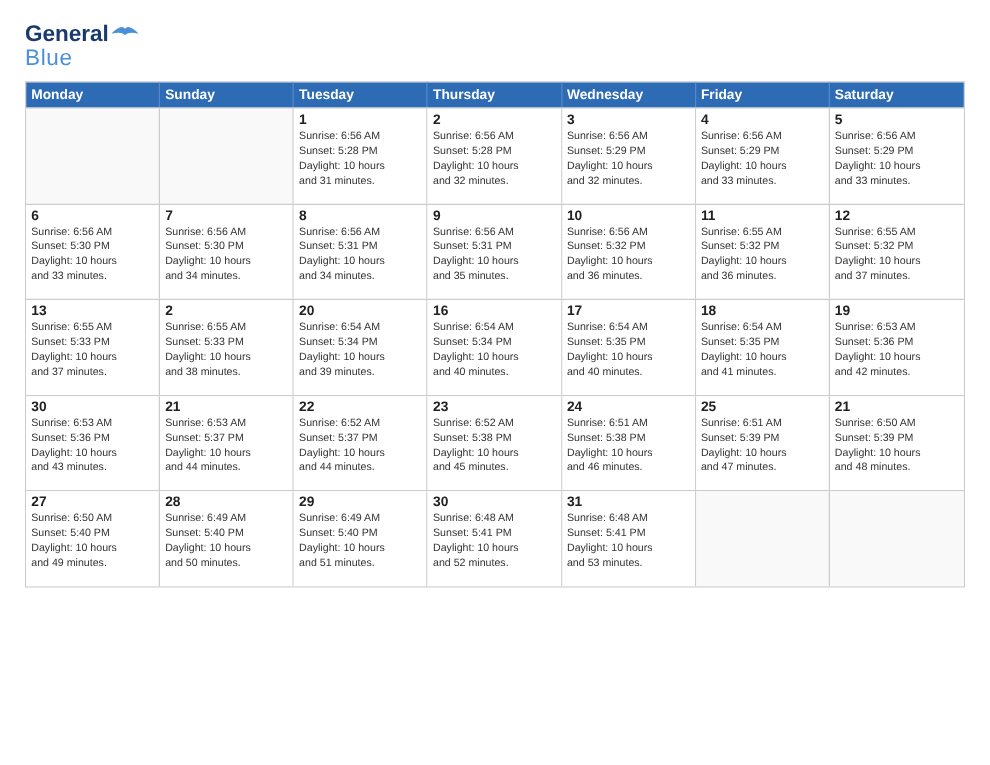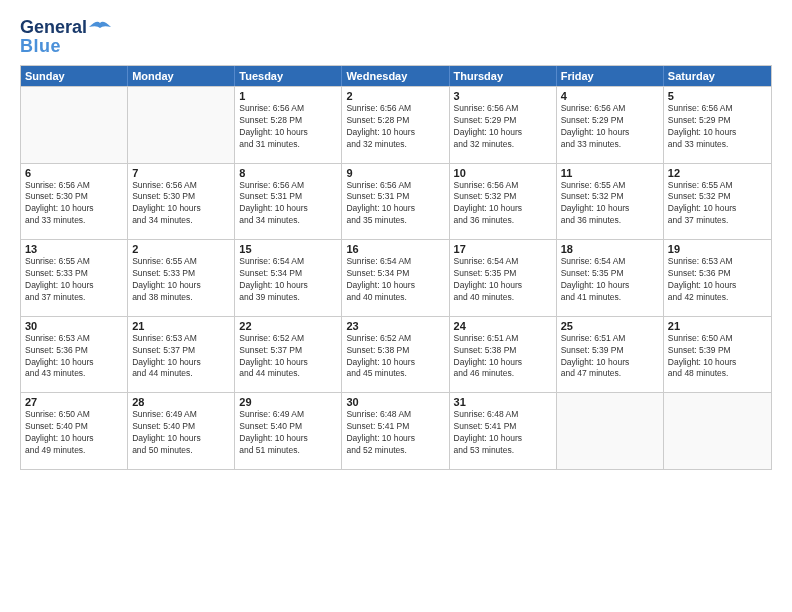--- a/index.html
+++ b/index.html
@@ -101,35 +101,35 @@
 
 <div class="page">
   <div class="header">
     <div class="logo">
   <div style="display:flex;align-items:center;line-height:1;">
     <span style="font-size:18px;font-weight:bold;color:#1a3a6b;">General</span>
     <svg width="22" height="16" viewBox="0 0 22 16" style="margin:0 1px 0 2px;">
       <path d="M0 8 Q8 0 11 4 Q14 0 22 8 Q14 6 11 9 Q8 6 0 8Z" fill="#4a90d9"></path>
     </svg>
   </div>
-  <div style="font-size:18px;font-weight:bold;color:#4a90d9;margin-top:0px;letter-spacing:0.5px;">Blue</div>
+  <div style="font-size:18px;font-weight:normal;color:#4a90d9;margin-top:0px;letter-spacing:0.5px;">Blue</div>
 </div>
     <div class="title-block">
       <div class="month-title"></div>
       <div class="location-title"></div>
     </div>
   </div>
 
   <div class="calendar">
     <div class="cal-header-row">
-    <div class="cal-header-cell">Sunday</div>
-        <div class="cal-header-cell">Monday</div>
+    <div class="cal-header-cell">Monday</div>
+        <div class="cal-header-cell">Sunday</div>
         <div class="cal-header-cell">Tuesday</div>
+        <div class="cal-header-cell">Thursday</div>
         <div class="cal-header-cell">Wednesday</div>
-        <div class="cal-header-cell">Thursday</div>
         <div class="cal-header-cell">Friday</div>
         <div class="cal-header-cell">Saturday</div>
       </div>
     <div class="cal-body">
     <div class="cal-row">
           <div class="cal-cell empty"></div>
           <div class="cal-cell empty"></div>
           <div class="cal-cell">
             <div class="day-num">1</div>
             <div class="cell-info" style="white-space: pre-line;">Sunrise: 6:56 AM
@@ -226,21 +226,21 @@
 and 37 minutes.</div>
           </div>
           <div class="cal-cell">
             <div class="day-num">2</div>
             <div class="cell-info" style="white-space: pre-line;">Sunrise: 6:55 AM
 Sunset: 5:33 PM
 Daylight: 10 hours
 and 38 minutes.</div>
           </div>
           <div class="cal-cell">
-            <div class="day-num">15</div>
+            <div class="day-num">20</div>
             <div class="cell-info" style="white-space: pre-line;">Sunrise: 6:54 AM
 Sunset: 5:34 PM
 Daylight: 10 hours
 and 39 minutes.</div>
           </div>
           <div class="cal-cell">
             <div class="day-num">16</div>
             <div class="cell-info" style="white-space: pre-line;">Sunrise: 6:54 AM
 Sunset: 5:34 PM
 Daylight: 10 hours

